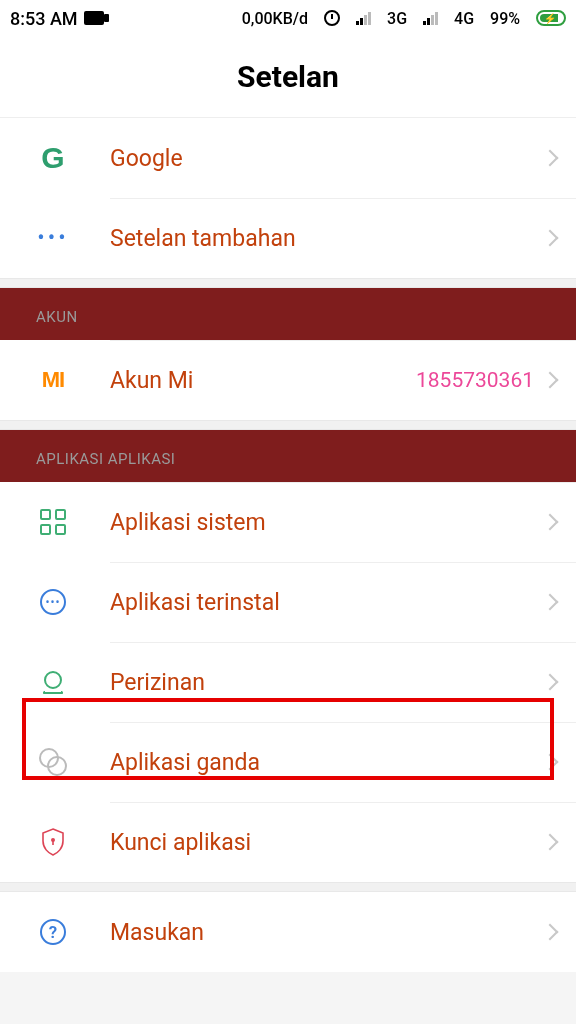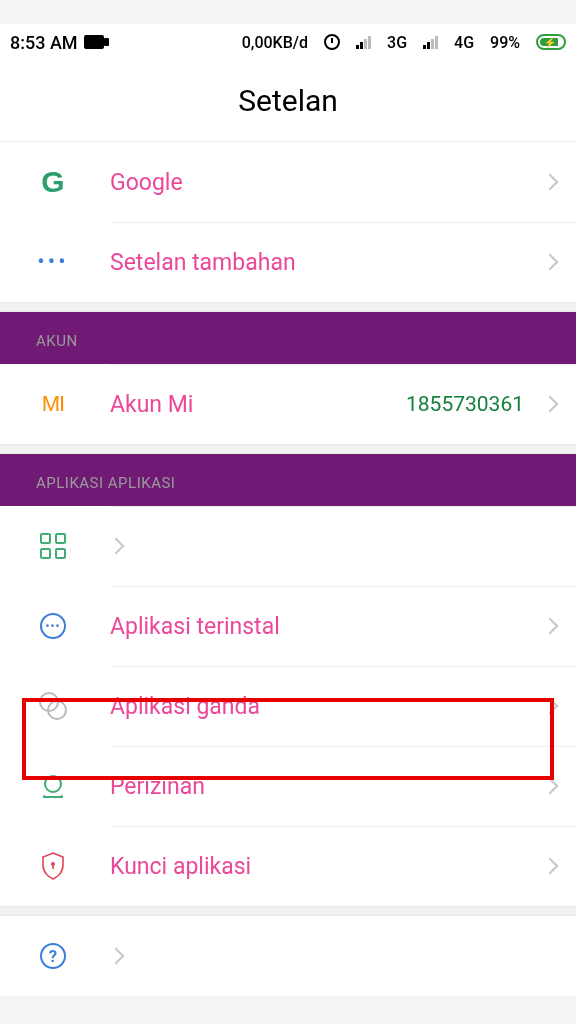--- a/index.html
+++ b/index.html
@@ -1,52 +1,52 @@
 <!DOCTYPE html>
 <html><head>
 <meta charset="utf-8">
 <style>
 * { margin:0; padding:0; box-sizing:border-box; font-family:-apple-system,Roboto,"Helvetica Neue",Arial,sans-serif; }
 html,body { width:576px; height:1024px; background:#f5f5f5; overflow:hidden; }
 
-.status-bar { height:36px; background:#fff; display:flex; align-items:center; justify-content:space-between; padding:0 10px; font-size:18px; font-weight:500; color:#000;margin-top:24px; }
+.status-bar { height:36px; background:#fff; display:flex; align-items:center; justify-content:space-between; padding:0 10px; font-size:18px; font-weight:500; color:#000; }
 .status-left,.status-right { display:flex; align-items:center; gap:6px; }
 .status-right { font-size:16px; gap:16px; }
 .cam-icon { width:20px; height:14px; background:#000; border-radius:2px; position:relative; }
 .cam-icon::after { content:""; position:absolute; right:-5px; top:3px; width:5px; height:8px; background:#000; border-radius:1px; }
 .alarm-icon { width:16px; height:16px; border:2px solid #000; border-radius:50%; position:relative; }
 .alarm-icon::before { content:""; position:absolute; left:5px; top:2px; width:2px; height:5px; background:#000; }
 .sig { display:flex; align-items:flex-end; gap:1px; height:14px; }
 .sig span { width:3px; background:#000; }
 .sig span:nth-child(1){height:4px;} .sig span:nth-child(2){height:7px;}
 .sig span:nth-child(3){height:10px;background:#bbb;} .sig span:nth-child(4){height:13px;background:#bbb;}
 .batt { width:30px; height:16px; border:2px solid #2e9e3f; border-radius:9px; position:relative; display:flex; align-items:center; }
 .batt::before { content:""; position:absolute; left:2px; top:2px; bottom:2px; width:70%; background:#2e9e3f; border-radius:6px 0 0 6px; }
 .batt-bolt { position:absolute; left:50%; top:50%; transform:translate(-50%,-50%); font-size:10px; color:#000; }
 
-.page-title { height:82px; background:#fff; display:flex; align-items:center; justify-content:center; font-size:30px; font-weight:400; color:#000; border-bottom:1px solid #eee; }
+.page-title { height:82px; background:#fff; display:flex; align-items:center; justify-content:center; font-size:30px; font-weight:700; color:#000; border-bottom:1px solid #eee; }
 
 .section-gap { height:10px; background:#f1f1f1; border-top:1px solid #e8e8e8; border-bottom:1px solid #e8e8e8; }
-.section-header { padding:20px 36px 14px; font-size:15px; color:#9a9a9a; letter-spacing:0.5px; background:#701a75; }
+.section-header { padding:20px 36px 14px; font-size:15px; color:#9a9a9a; letter-spacing:0.5px; background:#7f1d1d; }
 .list { background:#fff; }
 
 .item { display:flex; align-items:center; height:80px; padding:0 20px 0 36px; position:relative; }
 .item + .item::before,
 .item.div-top::before { content:""; position:absolute; top:0; left:110px; right:0; height:1px; background:#eee; }
 .item-icon { width:34px; height:34px; margin-right:40px; display:flex; align-items:center; justify-content:center; flex-shrink:0; }
-.item-label { flex:1; font-size:23px; color:#ec4899; }
-.item-value { font-size:21px; color:#15803d; margin-right:20px; }
+.item-label { flex:1; font-size:23px; color:#c2410c; }
+.item-value { font-size:21px; color:#ec4899; margin-right:10px; }
 .chev { width:12px; height:12px; border-right:2px solid #c8c8c8; border-bottom:2px solid #c8c8c8; transform:rotate(-45deg); flex-shrink:0; }
 
 .highlight { position:absolute; border:4px solid #e60000; top:698px; left:22px; width:532px; height:82px; pointer-events:none; }
 
 
 .g-ico { font-size:30px; font-weight:600; color:#2e9e6e; font-family:Arial; }
 .dots-ico { color:#3a7ddb; font-size:22px; letter-spacing:3px; line-height:0; }
-.mi-ico { font-size:22px; font-weight:400; color:#ff8a00; font-family:Arial; letter-spacing:-1px;text-align:right; }
+.mi-ico { font-size:22px; font-weight:700; color:#ff8a00; font-family:Arial; letter-spacing:-1px;text-align:right; }
 .sync-ico { width:26px; height:26px; border:2px solid #3a7ddb; border-radius:50%; border-right-color:transparent; border-left-color:transparent; position:relative; }
 .sync-ico::before,.sync-ico::after{content:"";position:absolute;width:0;height:0;border:4px solid transparent;}
 .sync-ico::before{border-top-color:#3a7ddb;right:-3px;top:2px;}
 .sync-ico::after{border-bottom-color:#3a7ddb;left:-3px;bottom:2px;}
 .grid-ico { display:grid; grid-template:repeat(2,11px)/repeat(2,11px); gap:4px; }
 .grid-ico span { border:2px solid #3fae74; border-radius:2px; }
 .circ-dots { width:26px; height:26px; border:2px solid #3a7ddb; border-radius:50%; display:flex; align-items:center; justify-content:center; color:#3a7ddb; font-size:12px; letter-spacing:1px; }
 .dual-ico { position:relative; width:28px; height:28px; }
 .dual-ico span { position:absolute; width:20px; height:20px; border:2px solid #bbb; border-radius:50%; }
 .dual-ico span:nth-child(1){left:0;top:0;} .dual-ico span:nth-child(2){right:0;bottom:0;}
@@ -128,47 +128,48 @@
 <div class="list">
   <div class="item div-top">
     <div class="item-icon">
         <span class="grid-ico">
           <span></span>
           <span></span>
           <span></span>
           <span></span>
         </span>
       </div>
+    <div class="item-label">Aplikasi sistem</div>
     <div class="chev"></div>
   </div>
   <div class="item">
     <div class="item-icon">
         <span class="circ-dots">•••</span>
       </div>
     <div class="item-label">Aplikasi terinstal</div>
     <div class="chev"></div>
   </div>
   <div class="item">
     <div class="item-icon">
+        <span class="perm-ico">
+          <span class="c"></span>
+          <span class="b"></span>
+        </span>
+      </div>
+    <div class="item-label">Perizinan</div>
+    <div class="chev"></div>
+  </div>
+  <div class="item">
+    <div class="item-icon">
         <span class="dual-ico">
           <span></span>
           <span></span>
         </span>
       </div>
     <div class="item-label">Aplikasi ganda</div>
-    <div class="chev"></div>
-  </div>
-  <div class="item">
-    <div class="item-icon">
-        <span class="perm-ico">
-          <span class="c"></span>
-          <span class="b"></span>
-        </span>
-      </div>
-    <div class="item-label">Perizinan</div>
     <div class="chev"></div>
   </div>
   <div class="item">
     <div class="item-icon">
       <span class="lock-ico"><svg viewBox="0 0 24 28">
             <path d="M12 1 L22 5 V13 C22 20 17 25 12 27 C7 25 2 20 2 13 V5 Z" fill="none" stroke="#d45" stroke-width="1.6"></path>
             <circle cx="12" cy="12" r="2" fill="#d45"></circle>
             <rect x="11.2" y="13" width="1.6" height="4" fill="#d45"></rect>
           </svg></span>
     </div>
@@ -177,17 +178,18 @@
   </div>
 </div>
 
 <div class="section-gap"></div>
 
 <div class="list">
   <div class="item">
     <div class="item-icon">
         <span class="q-ico">?</span>
       </div>
+    <div class="item-label">Masukan</div>
     <div class="chev"></div>
   </div>
 </div>
 
 <div class="highlight"></div>
 
 </body></html>

